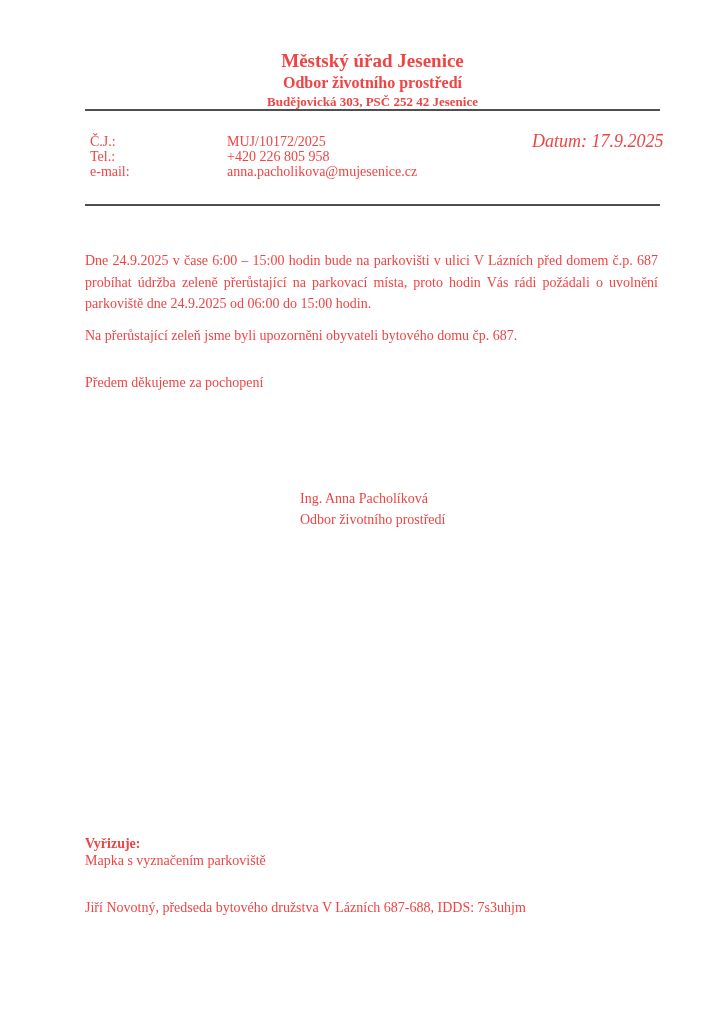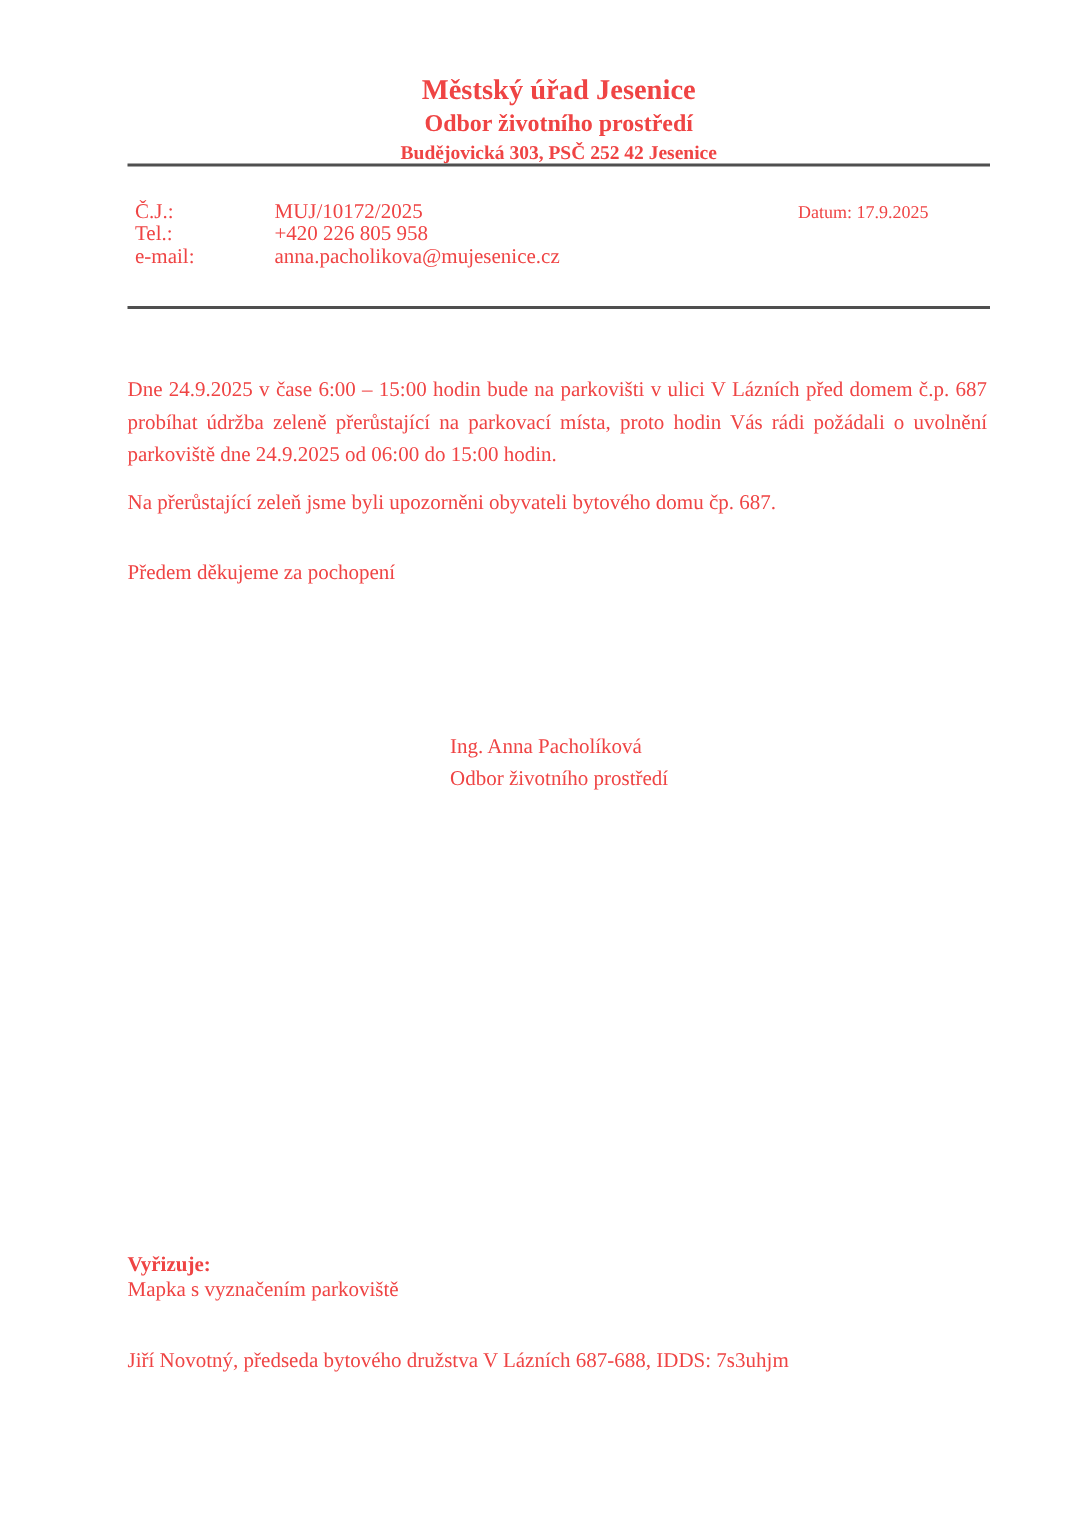--- a/index.html
+++ b/index.html
@@ -52,30 +52,31 @@
   .rule-meta { top: 204px; }
   
   .meta {
     position: absolute;
     top: 134px;
     left: 90px;
     width: 440px;
     font-size: 14px;
     line-height: 15.2px;
   }
-  .meta-row { display: flex; }
+  .meta-row { display: flex; gap: 32px; }
   .meta-label { width: 93px; flex: none; }
-  .meta-value { flex: 1; }
+  .meta-value { flex: 1; margin-left: 12px; }
   .date {
     position: absolute;
     top: 134px;
     left: 532px;
-    font-size: 12px;
+    font-size: 18px;
     line-height: 15.2px;
     white-space: nowrap;
+    font-style: italic;
   }
   
   .bodytext {
     position: absolute;
     left: 85px;
     width: 573px;
     font-size: 14px;
     line-height: 21.5px;
   }
   .greeting { top: 228px; }

